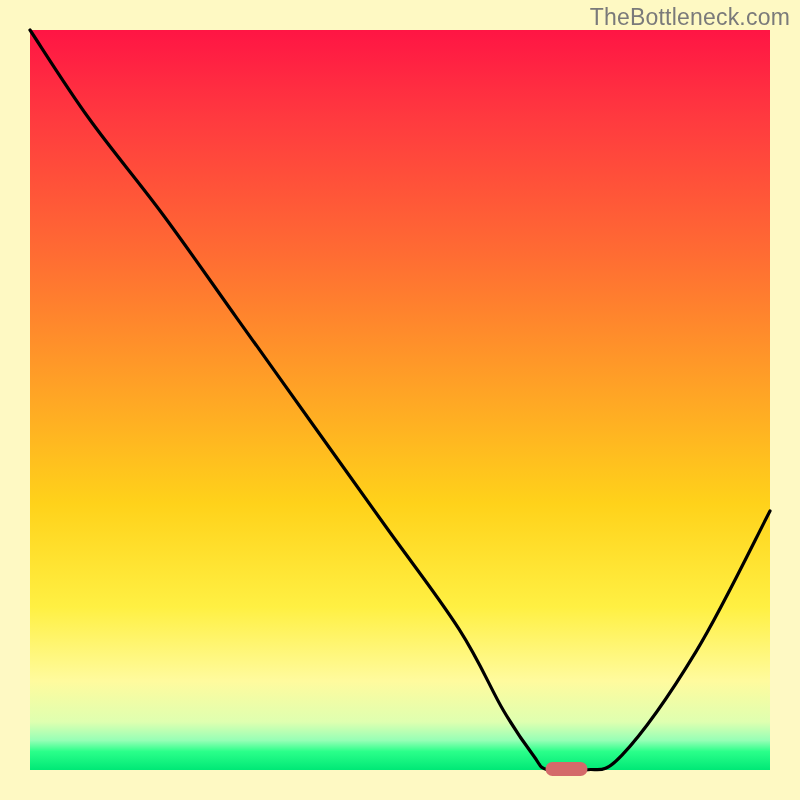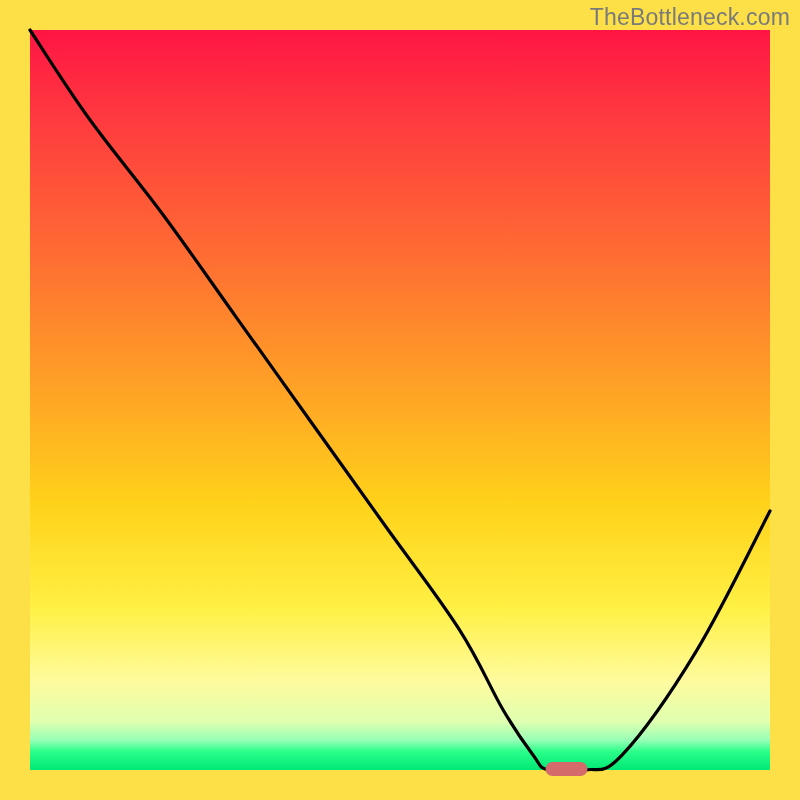--- a/index.html
+++ b/index.html
@@ -9,21 +9,21 @@
     height: 800px;
     background: #000;
     overflow: hidden;
   }
   .frame {
     position: absolute;
     top: 0;
     left: 0;
     width: 800px;
     height: 800px;
-    background: #fde047;
+    background: #fef9c3;
   }
   .plot-area {
     position: absolute;
     left: 30px;
     top: 30px;
     width: 740px;
     height: 740px;
     
     background: linear-gradient(
       to bottom,

